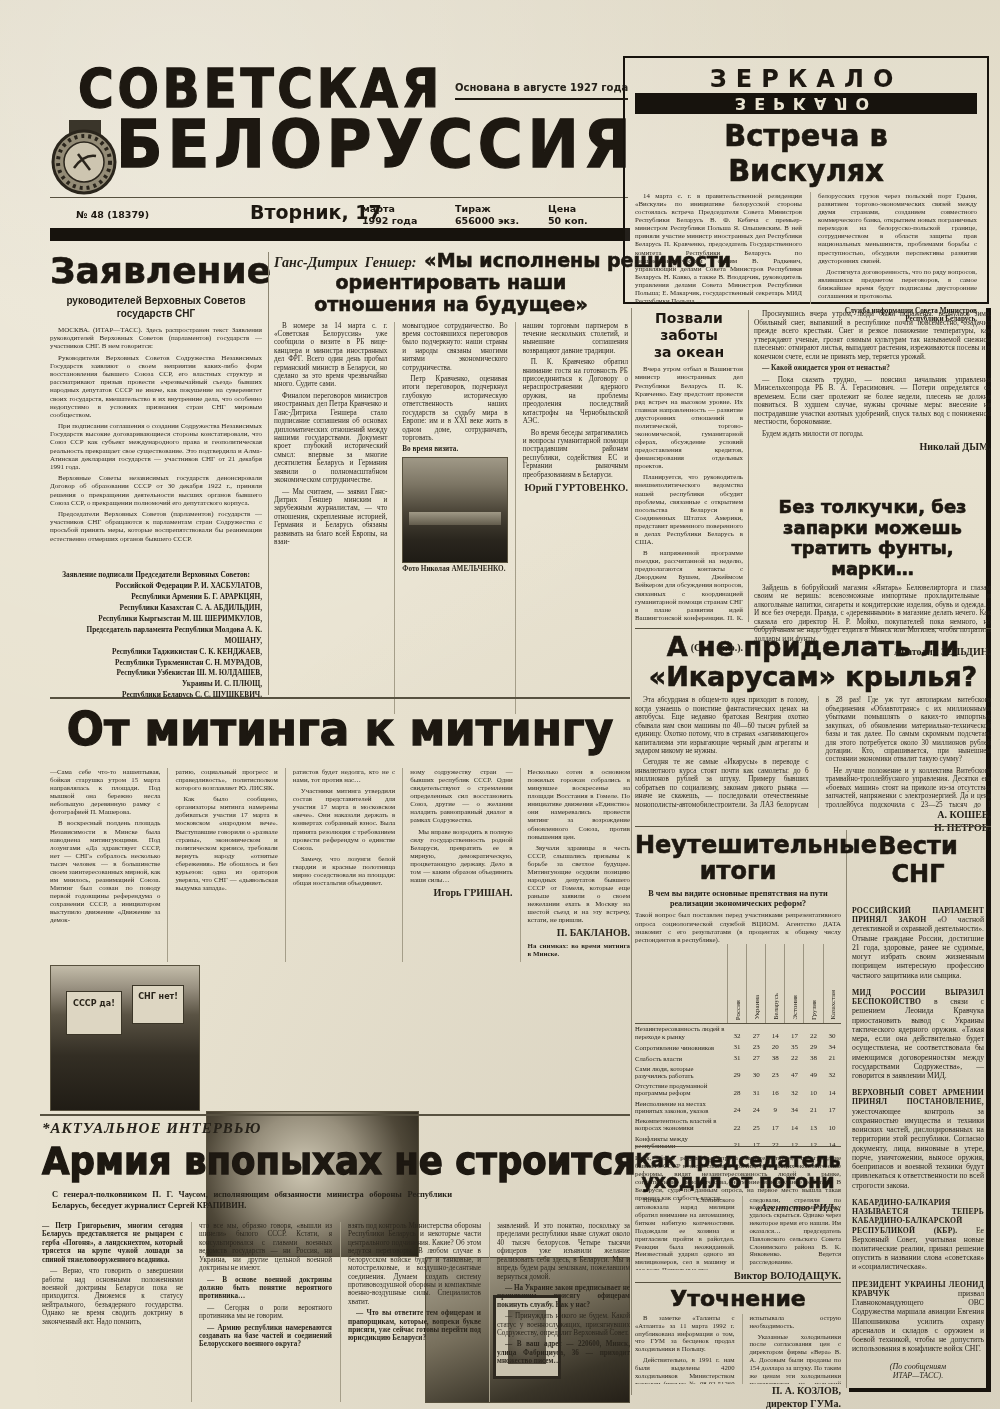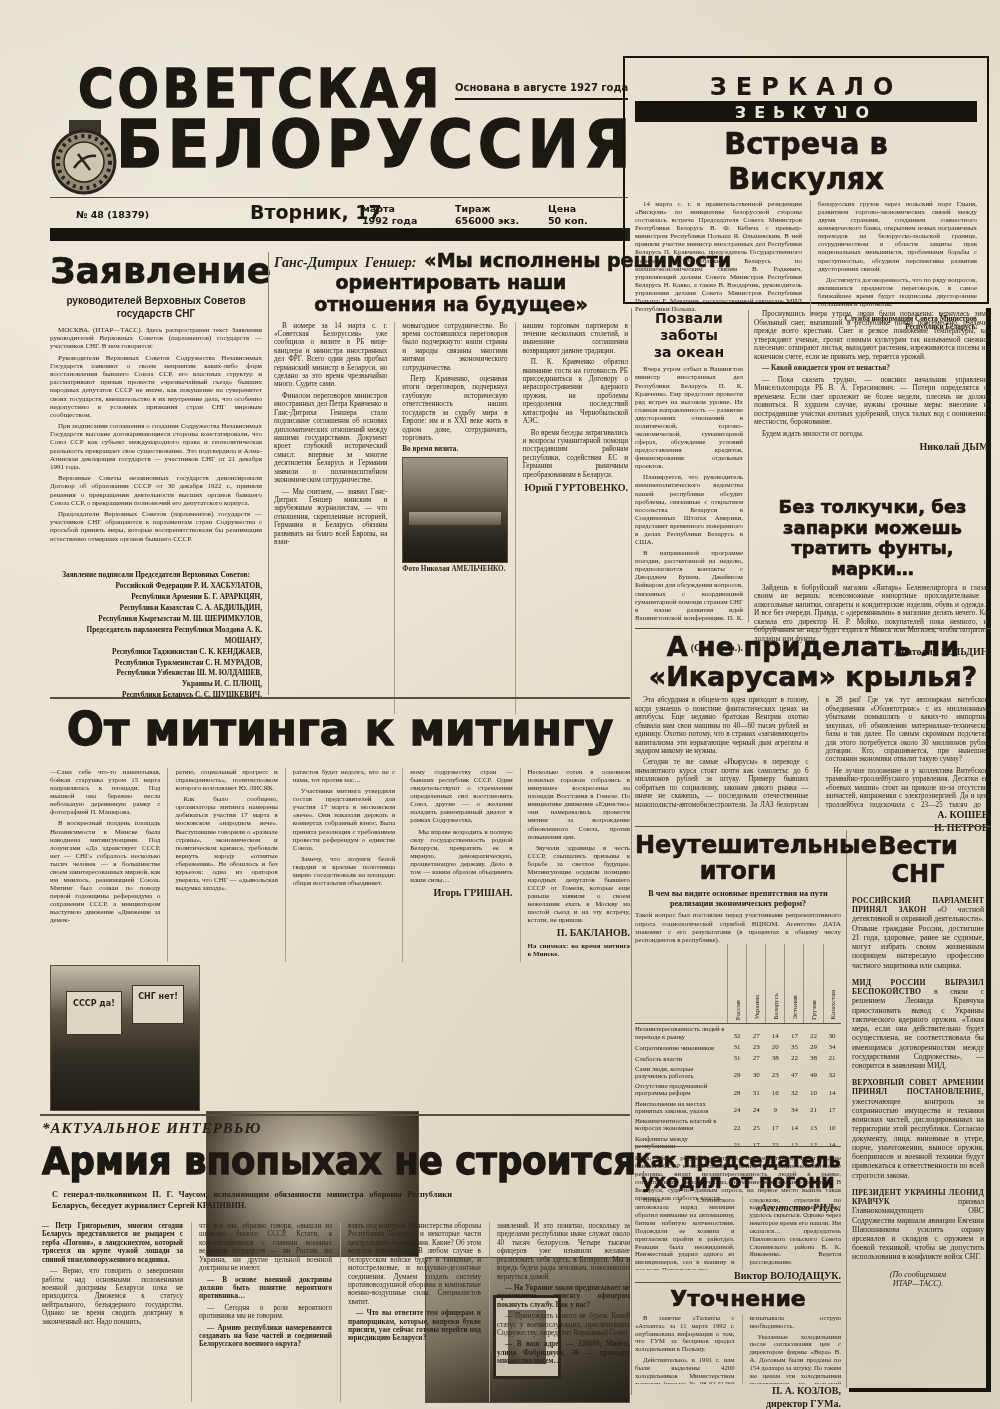--- a/index.html
+++ b/index.html
@@ -98,21 +98,21 @@
 <div class="abs dl" style="left:455px;top:203px;">
   <div>Тираж</div>
   <div>656000 экз.</div>
 </div>
 <div class="abs dl" style="left:548px;top:203px;">
   <div>Цена</div>
   <div>50 коп.</div>
 </div>
 <div class="abs bar" style="left:50px;top:228px;width:580px;height:13px;"></div>
 
-<div class="abs zbox" style="left:623px;top:56px;width:366px;height:248px;padding:15px 10px;box-sizing:border-box;">
+<div class="abs zbox" style="left:623px;top:56px;width:366px;height:248px;padding:7px 10px;box-sizing:border-box;">
   <div class="zbanner">ЗЕРКАЛО</div>
   <div class="zmirror bar">
       <span>ЗЕРКАЛО</span>
     </div>
   <div class="hd center stroke1" style="font-size:30px;margin:4px 0 4px;transform:scaleX(0.96);">Встреча в Вискулях</div>
   <div class="colgrid clip" style="grid-template-columns:1fr 1fr;gap:8px;height:112px;">
     <div class="txt" style="font-size:6.9px;">
       <p>14 марта с. г. в правительственной резиденции «Вискули» по инициативе белорусской стороны состоялась встреча Председателя Совета Министров Республики Беларусь В. Ф. Кебича с премьер-министром Республики Польша Я. Ольшевским. В ней приняли участие министр иностранных дел Республики Беларусь П. Кравченко, председатель Государственного комитета Республики Беларусь по внешнеэкономическим связям В. Радкевич, управляющий делами Совета Министров Республики Беларусь Н. Кавко, а также В. Влодарчик, руководитель управления делами Совета Министров Республики Польша; Е. Макарчик, государственный секретарь МИД Республики Польша.</p>
 
     </div>
@@ -458,30 +458,33 @@
       <p>Указанные холодильники после согласования цен с директором фирмы «Вера» В. А. Досовым были проданы по 154 доллара за штуку. По таким же ценам эти холодильники поставляются на польский рынок и ПО «Атлант». Прибыль от проведенной сделки составила около 3 млн. рублей.</p>
     </div>
   </div>
   <div class="byline" style="line-height:1.3;">
     <div>П. А. КОЗЛОВ,</div>
     <div>директор ГУМа.</div>
   </div>
 </div>
 
 <div class="abs" style="left:852px;top:832px;width:132px;">
-  <div class="hd center stroke1" style="font-size:24px;margin-bottom:8px;">Вести СНГ</div>
+  <div class="hd center stroke1" style="font-size:24px;margin-bottom:18px;">Вести СНГ</div>
   <p class="vesti-item">
     <span class="caps-lead">РОССИЙСКИЙ ПАРЛАМЕНТ ПРИНЯЛ ЗАКОН</span><span> «О частной детективной и охранной деятельности». Отныне граждане России, достигшие 21 года, здоровые, ранее не судимые, могут избрать своим жизненным поприщем интересную профессию частного защитника или сыщика.</span>
   </p>
   <p class="vesti-item">
     <span class="caps-lead">МИД РОССИИ ВЫРАЗИЛ БЕСПОКОЙСТВО</span><span> в связи с решением Леонида Кравчука приостановить вывод с Украины тактического ядерного оружия. «Такая мера, если она действительно будет осуществлена, не соответствовала бы имеющимся договоренностям между государствами Содружества», — говорится в заявлении МИД.</span>
   </p>
   <p class="vesti-item">
     <span class="caps-lead">ВЕРХОВНЫЙ СОВЕТ АРМЕНИИ ПРИНЯЛ ПОСТАНОВЛЕНИЕ,</span><span> ужесточающее контроль за сохранностью имущества и техники воинских частей, дислоцированных на территории этой республики. Согласно документу, лица, виновные в утере, порче, уничтожении, выносе оружия, боеприпасов и военной техники будут привлекаться к ответственности по всей строгости закона.</span>
   </p>
   <p class="vesti-item">
+    <span class="caps-lead">КАБАРДИНО-БАЛКАРИЯ НАЗЫВАЕТСЯ ТЕПЕРЬ КАБАРДИНО-БАЛКАРСКОЙ РЕСПУБЛИКОЙ (КБР).</span><span> Ее Верховный Совет, учитывая новые политические реалии, принял решение опустить в названии слова «советская» и «социалистическая».</span>
+  </p>
+  <p class="vesti-item">
     <span class="caps-lead">ПРЕЗИДЕНТ УКРАИНЫ ЛЕОНИД КРАВЧУК</span><span> призвал Главнокомандующего ОВС Содружества маршала авиации Евгения Шапошникова усилить охрану арсеналов и складов с оружием и боевой техникой, чтобы не допустить использования в конфликте войск СНГ.</span>
   </p>
   <div style="font-style:italic;font-size:8px;text-align:center;margin-top:6px;">
     <div>(По сообщениям</div>
     <div>ИТАР—ТАСС).</div>
   </div>
 </div>
 
 </body></html>

